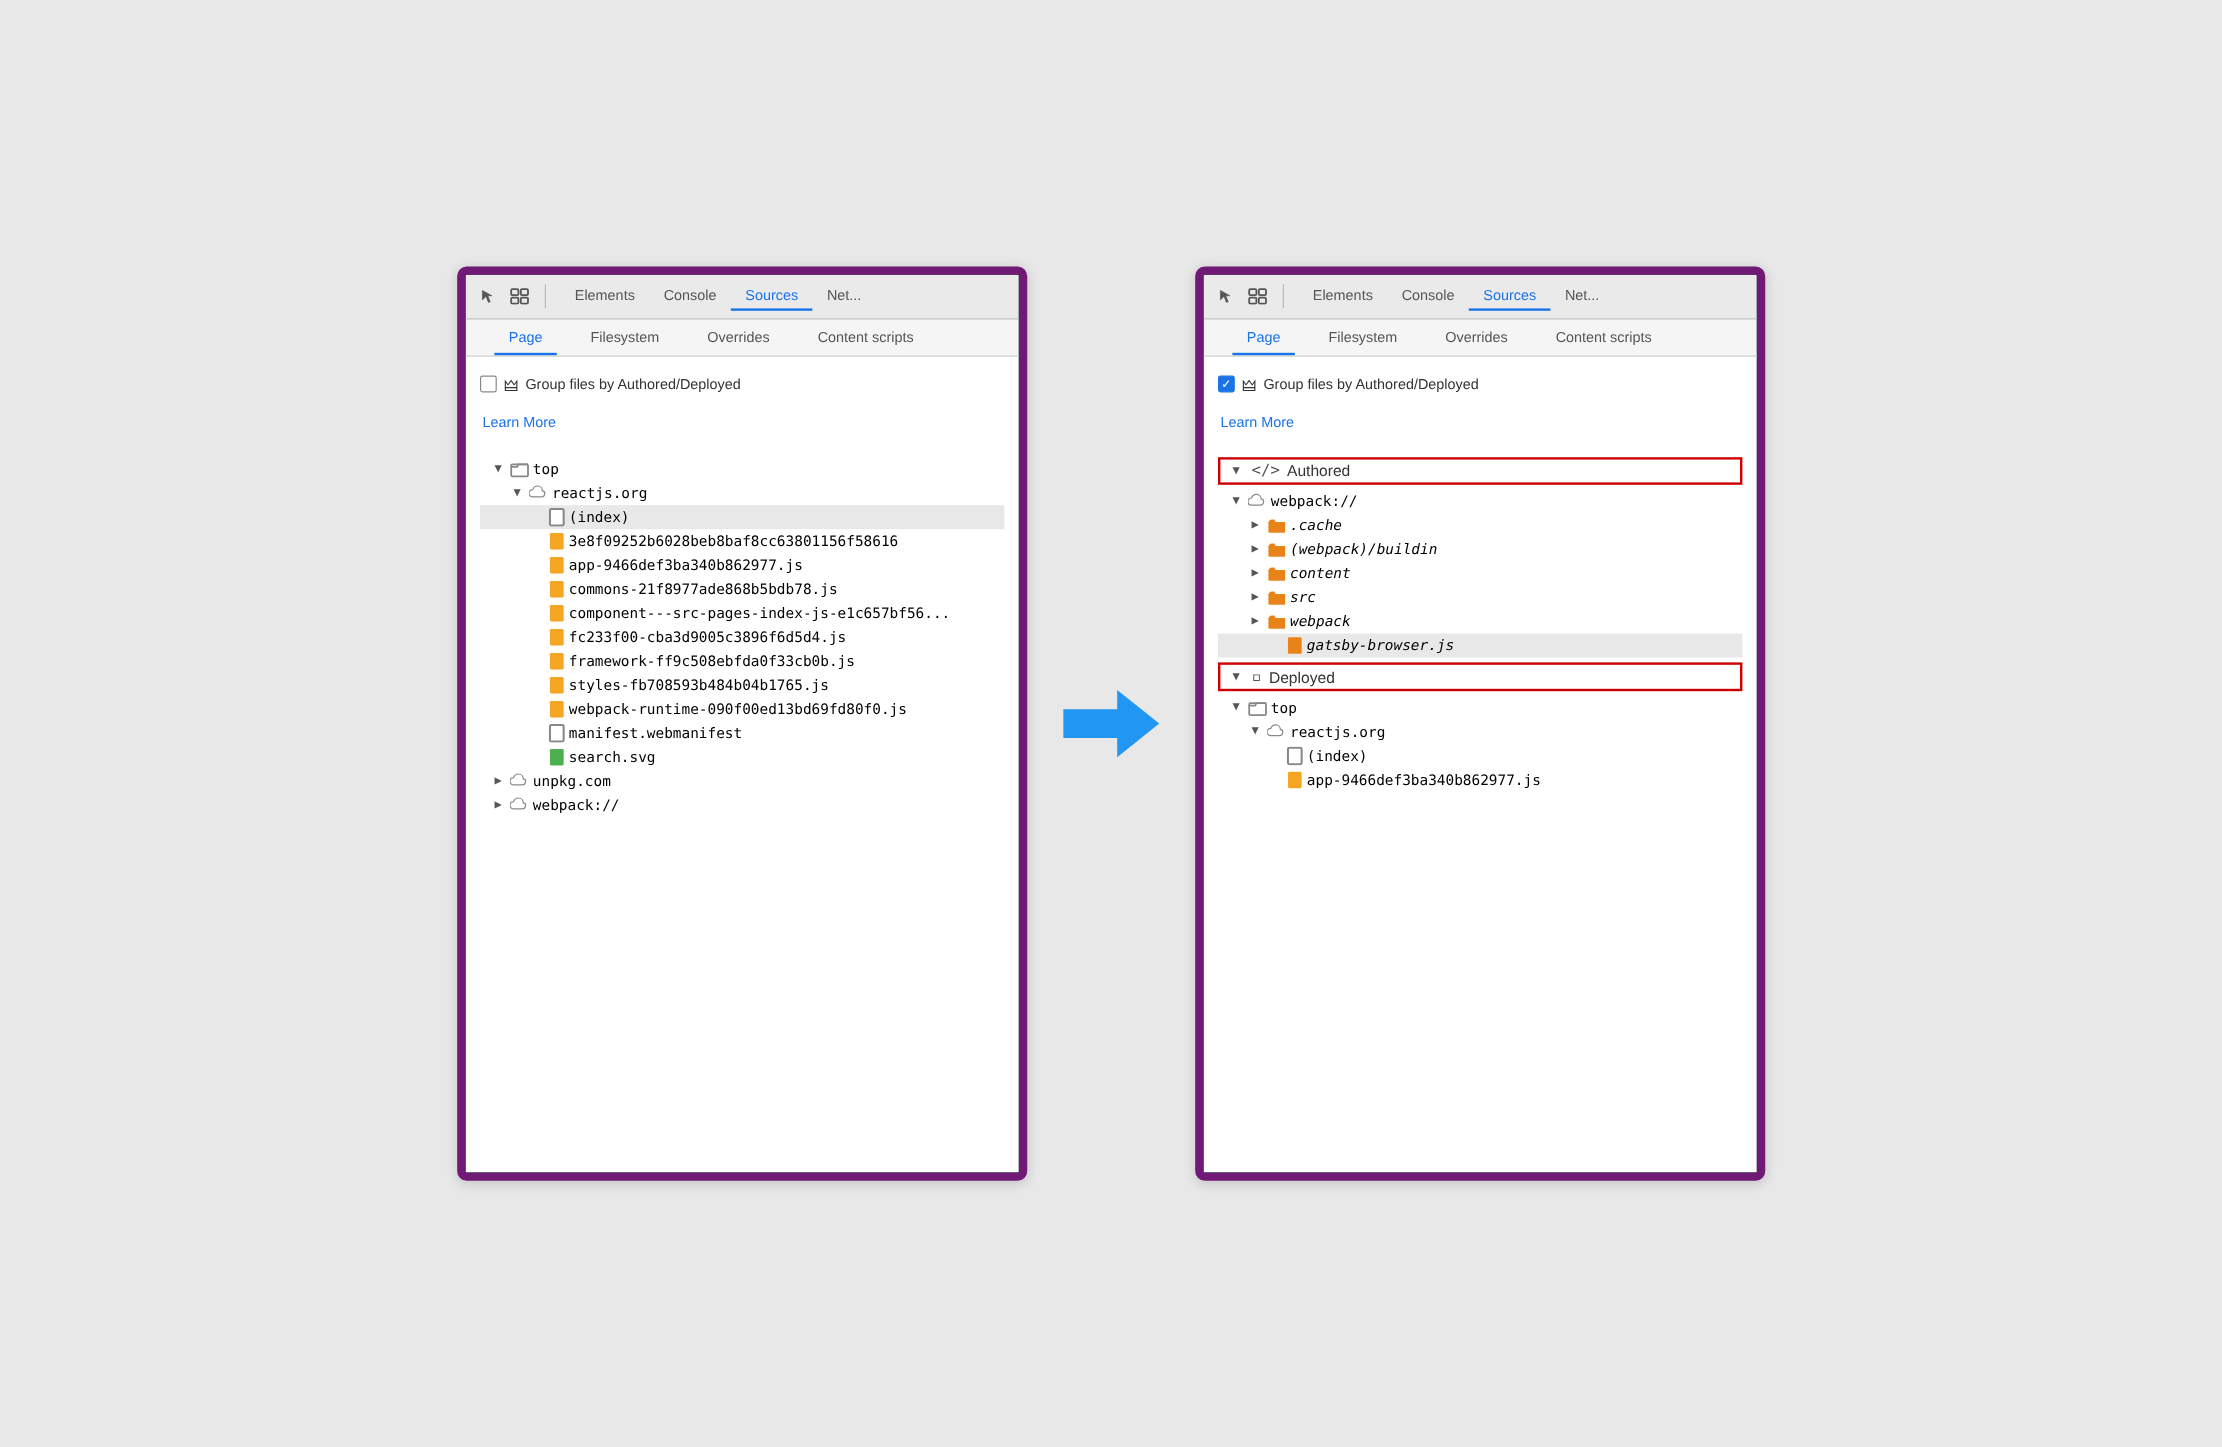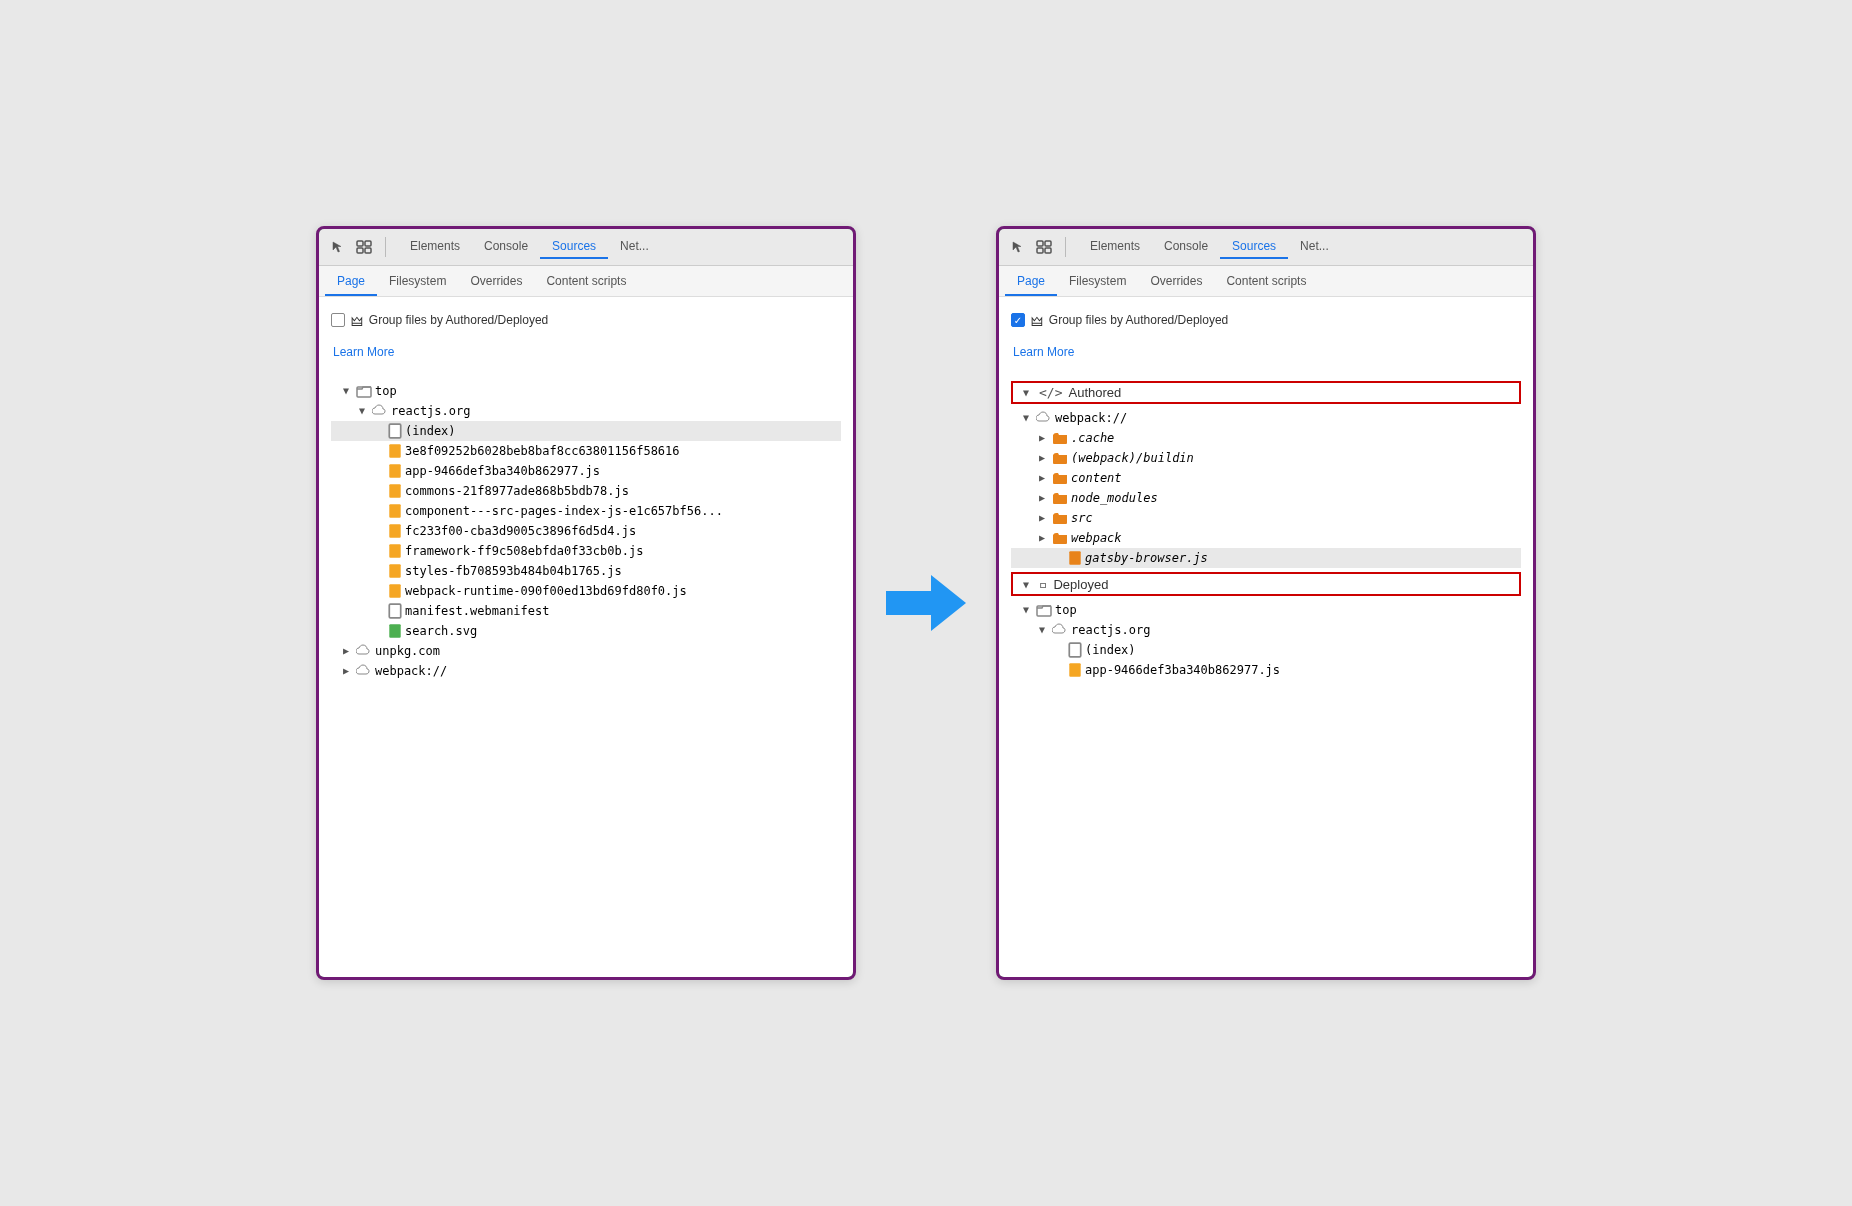--- a/index.html
+++ b/index.html
@@ -12,23 +12,23 @@
       min-height: 100vh;
       padding: 40px;
     }
     .screenshot-container {
       display: flex;
       align-items: center;
       gap: 0;
       background: #e8e8e8;
     }
     .devtools-panel {
-      width: 540px;
+      width: 475px;
       background: #14532d;
-      border: 3px solid #701a75;
+      border: 7px solid #701a75;
       border-radius: 8px;
       overflow: hidden;
       box-shadow: 0 2px 10px rgba(0,0,0,0.15);
       font-size: 12px;
       font-family: 'Menlo', 'Monaco', monospace;
     }
     
     .devtools-toolbar {
       display: flex;
       align-items: center;
@@ -68,22 +68,22 @@
     .tab-item.active {
       color: #1a73e8;
       border-bottom: 2px solid #1a73e8;
       font-weight: 500;
     }
     
     .sub-nav {
       display: flex;
       background: #f5f5f5;
       border-bottom: 1px solid #ddd;
-      padding: 4px 6px 0;
-      gap: 0;
+      padding: 4px 24px 0;
+      gap: 16px;
     }
     .sub-tab {
       padding: 4px 12px 6px;
       font-size: 12px;
       color: #555;
       cursor: pointer;
       font-family: -apple-system, BlinkMacSystemFont, sans-serif;
       border-bottom: 2px solid transparent;
     }
     .sub-tab.active {
@@ -455,27 +455,20 @@
           <svg class="icon-folder" viewBox="0 0 16 12" fill="none">
             <path d="M1 3 Q2 1 4 1 L6 1 L7 3 L15 3 L15 11 Q15 12 14 12 L2 12 Q1 12 1 11 Z" fill="#e8831a"></path>
           </svg>
           <em>content</em>
         </div>
         <div class="tree-item indent-2">
           <span class="arrow right"></span>
           <svg class="icon-folder" viewBox="0 0 16 12" fill="none">
             <path d="M1 3 Q2 1 4 1 L6 1 L7 3 L15 3 L15 11 Q15 12 14 12 L2 12 Q1 12 1 11 Z" fill="#e8831a"></path>
           </svg>
-          <em>node_modules</em>
-        </div>
-        <div class="tree-item indent-2">
-          <span class="arrow right"></span>
-          <svg class="icon-folder" viewBox="0 0 16 12" fill="none">
-            <path d="M1 3 Q2 1 4 1 L6 1 L7 3 L15 3 L15 11 Q15 12 14 12 L2 12 Q1 12 1 11 Z" fill="#e8831a"></path>
-          </svg>
           <em>src</em>
         </div>
         <div class="tree-item indent-2">
           <span class="arrow right"></span>
           <svg class="icon-folder" viewBox="0 0 16 12" fill="none">
             <path d="M1 3 Q2 1 4 1 L6 1 L7 3 L15 3 L15 11 Q15 12 14 12 L2 12 Q1 12 1 11 Z" fill="#e8831a"></path>
           </svg>
           <em>webpack</em>
         </div>
 

